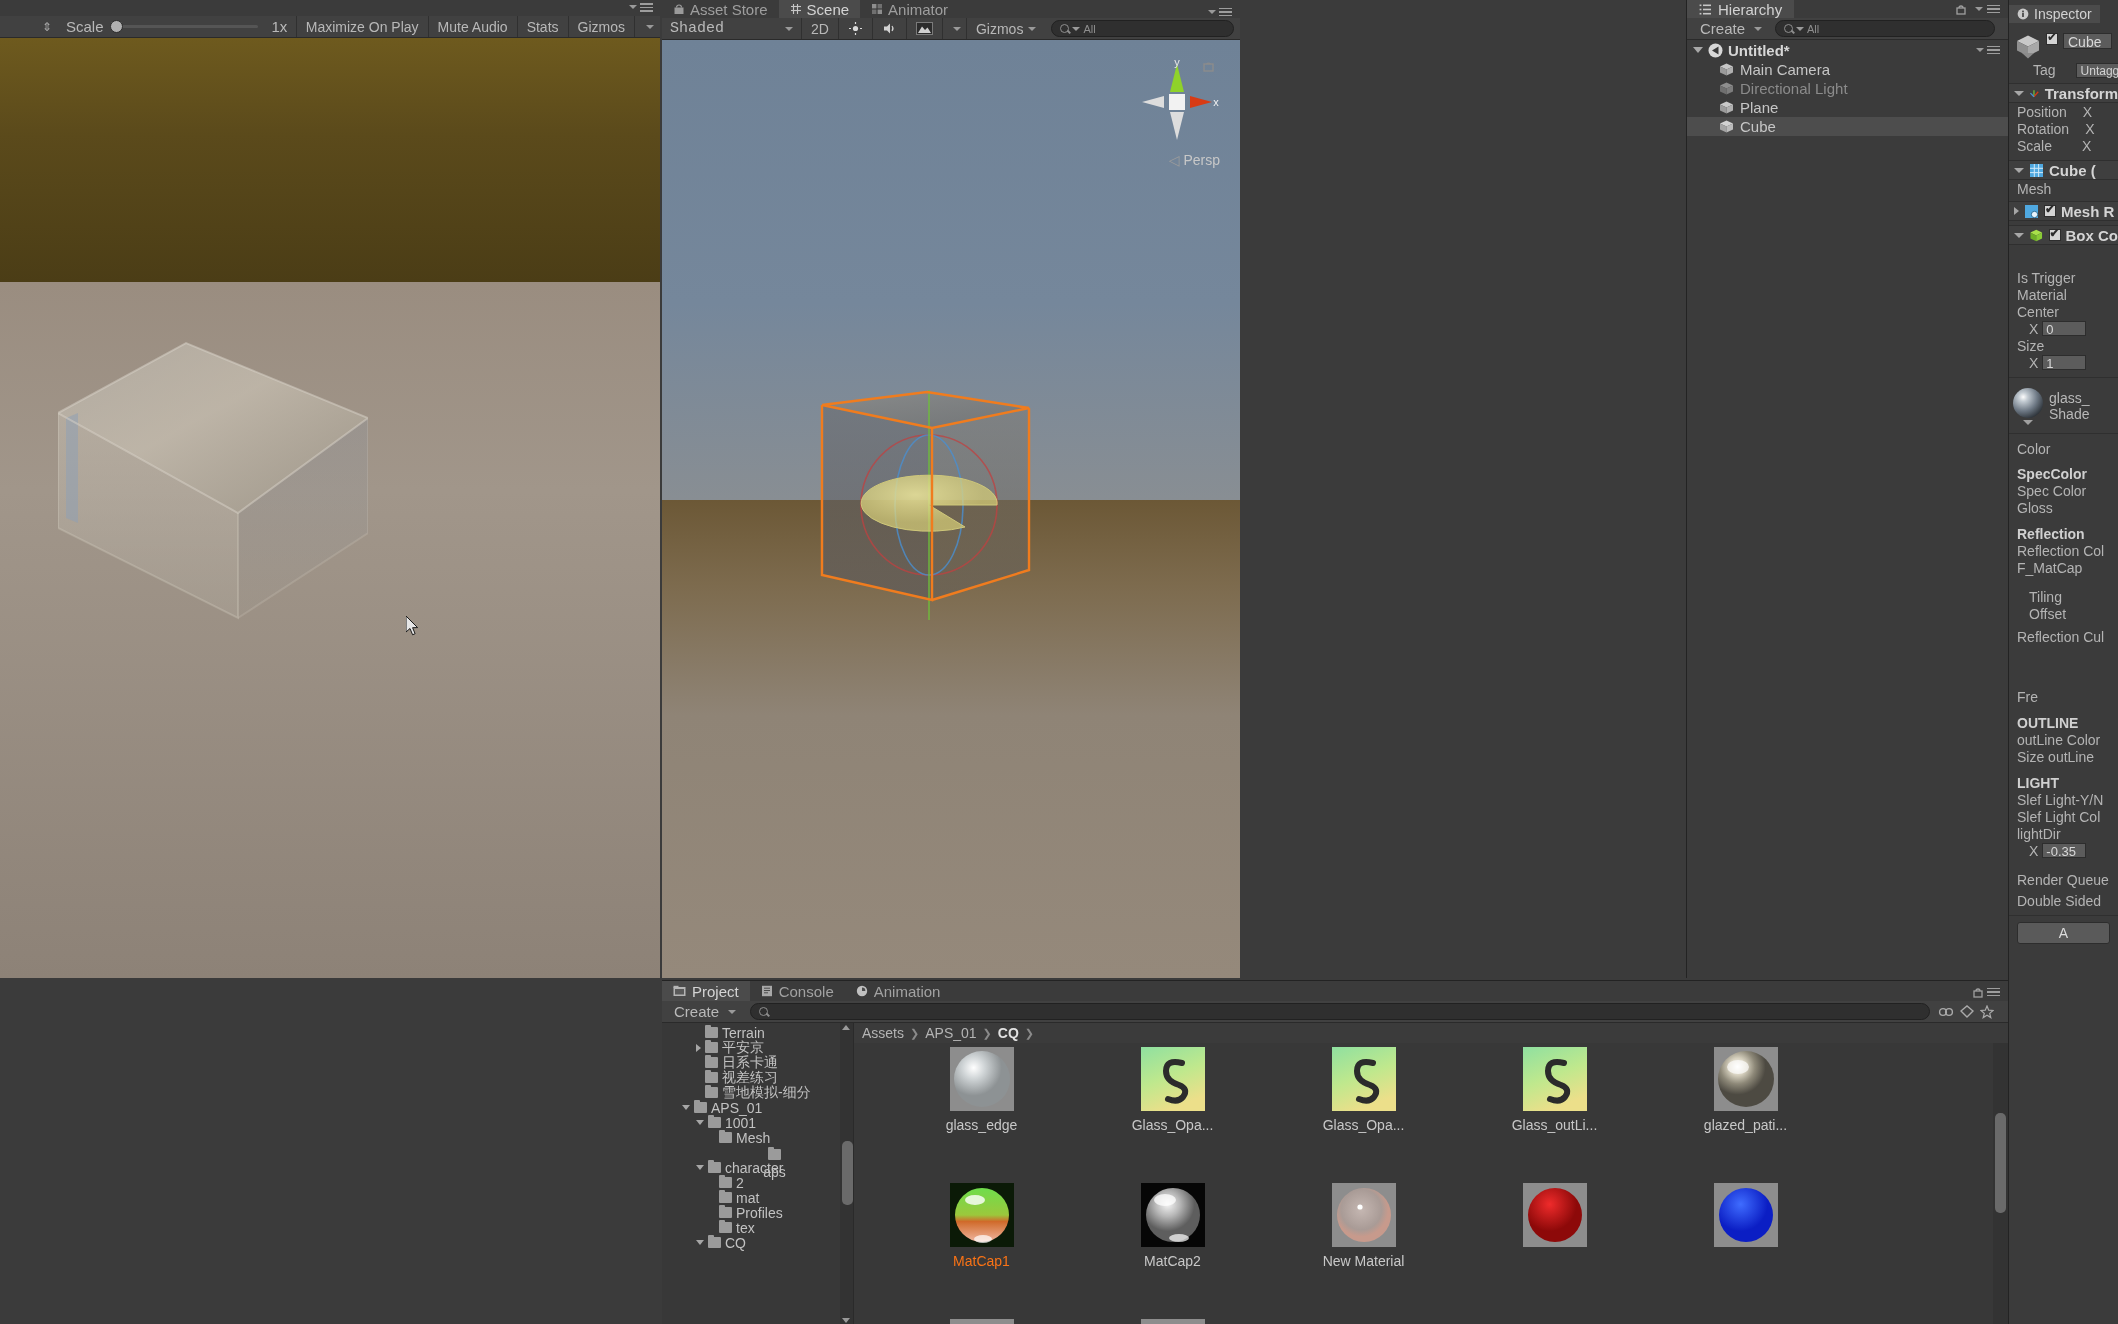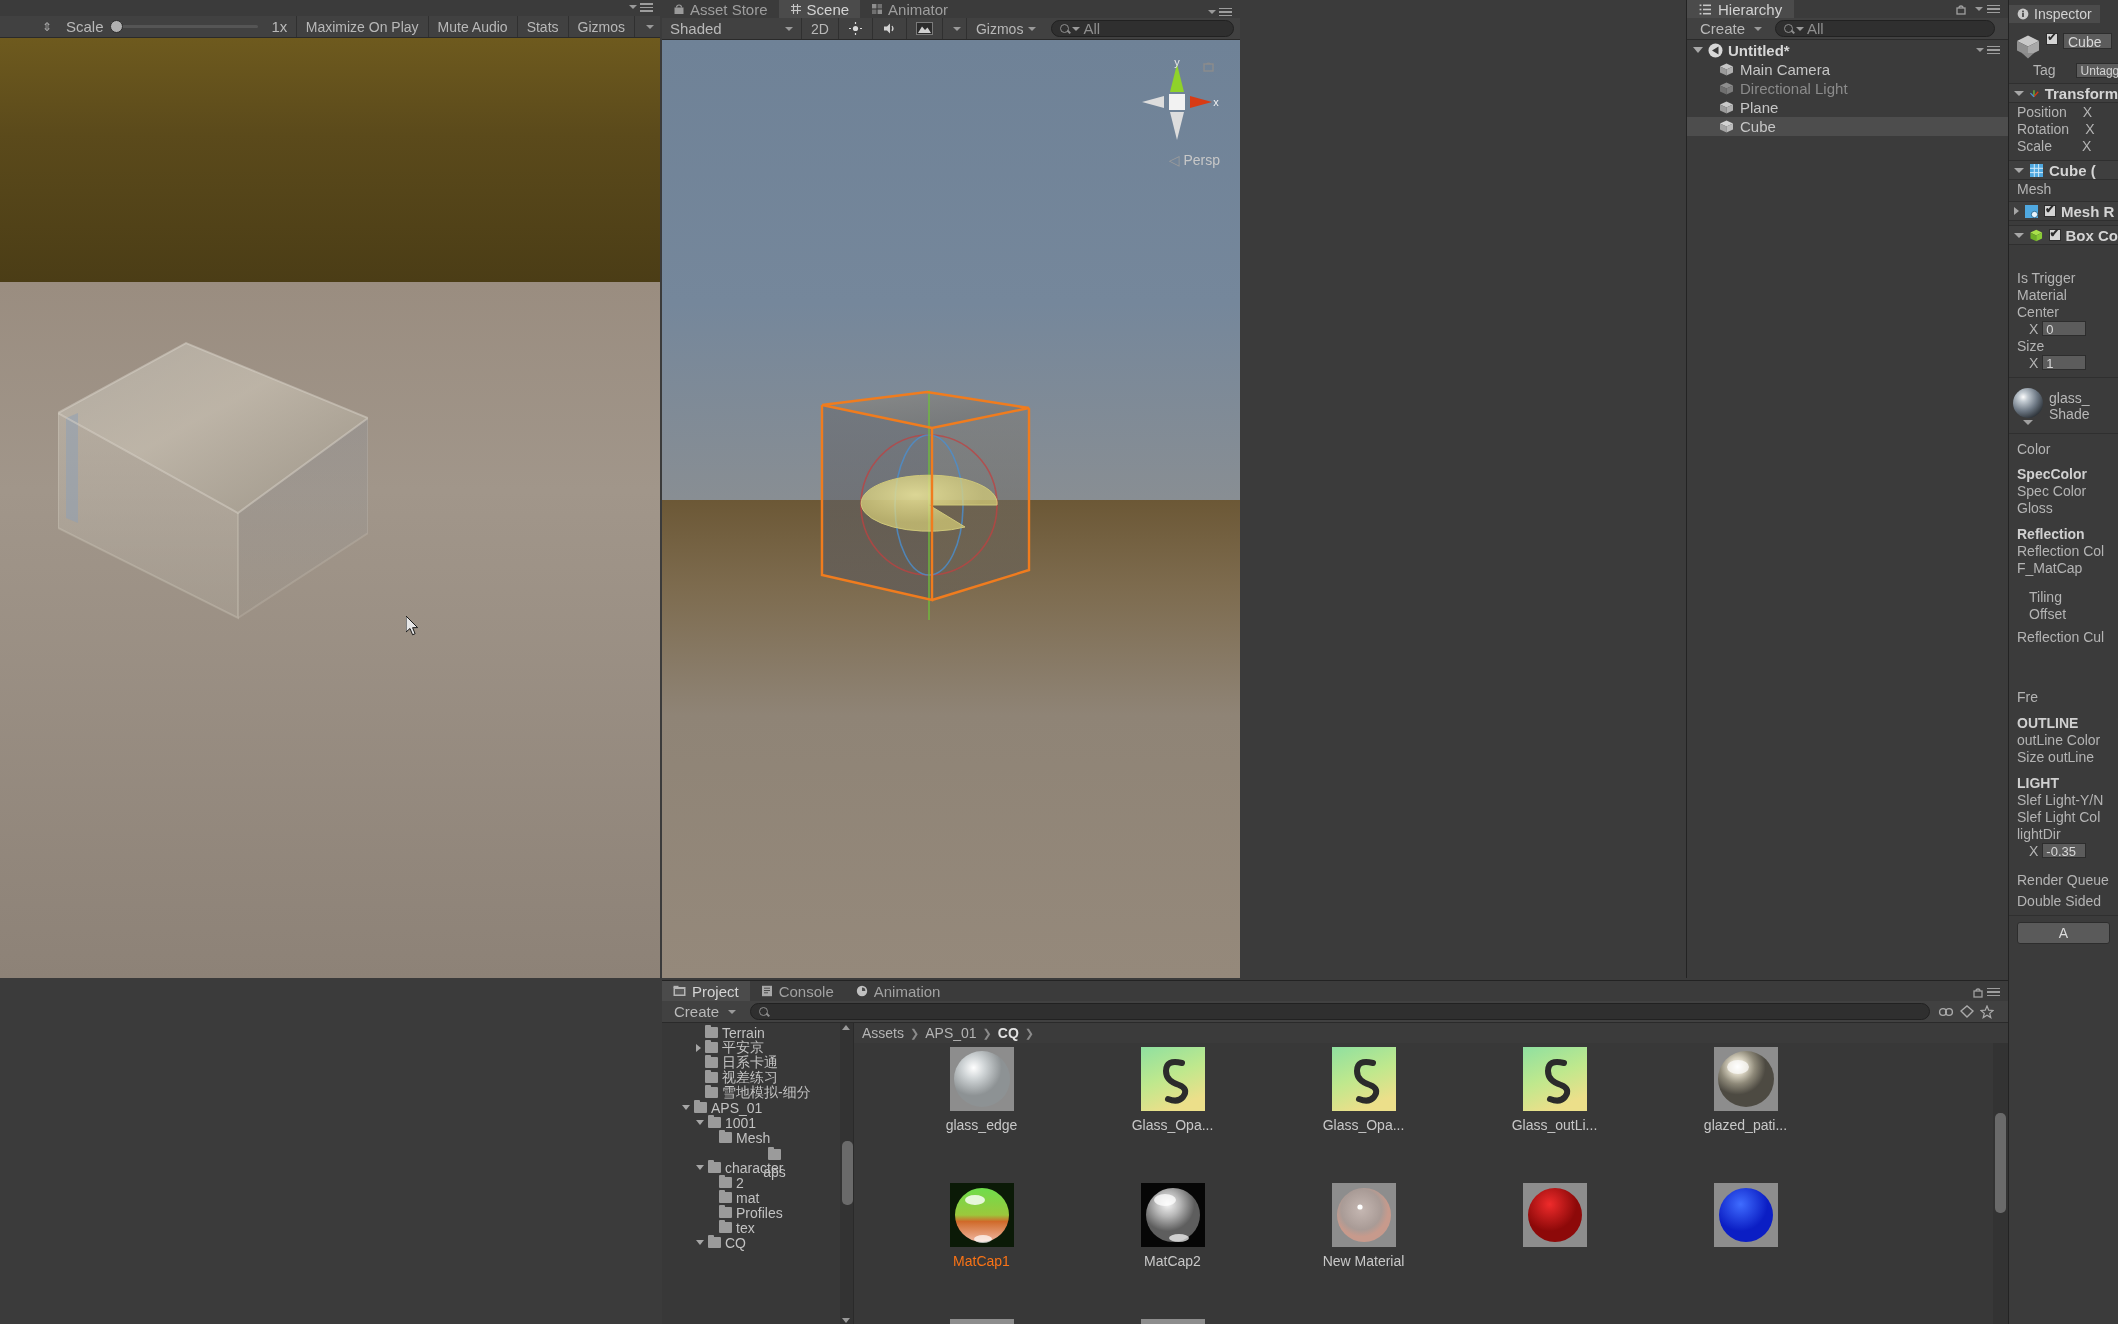--- a/index.html
+++ b/index.html
@@ -21,21 +21,21 @@
     border-left: 1px solid #303030;
     color: #b8b8b8; font-size: 14px;
     white-space: nowrap;
   }
   .caret { width: 0; height: 0; border-left: 4px solid transparent;
     border-right: 4px solid transparent; border-top: 4px solid #9a9a9a;
     margin-left: 5px; display: inline-block; }
   .searchbox {
     height: 17px; border-radius: 9px; background: #2f2f2f;
     border: 1px solid #212121; display: flex; align-items: center;
-    padding: 0 8px; color: #8e8e8e; font-size: 15px; gap: 3px;
+    padding: 0 8px; color: #8e8e8e; font-size: 11px; gap: 3px;
   }
   .mag {
     width: 9px; height: 9px; border: 1.5px solid #8e8e8e;
     border-radius: 50%; position: relative; flex: none;
   }
   .mag::after { content:""; position:absolute; width:4px; height:1.5px;
     background:#8e8e8e; transform: rotate(45deg); right:-3px; bottom:0px; }
   .hamb { display:inline-block; width:13px; }
   .hamb i { display:block; height:1.5px; background:#9d9d9d; margin:2px 0; }
 
@@ -278,21 +278,21 @@
       <div style="display:flex;align-items:center;gap:3px;padding-right:8px;">
         <span class="caret"></span>
         <span class="hamb">
             <i></i>
             <i></i>
             <i></i>
           </span>
       </div>
     </div>
     <div class="scene-toolbar">
-      <div style="width:140px;display:flex;align-items:center;padding:0 8px;justify-content:space-between;">
+      <div style="width:140px;display:flex;align-items:center;padding:0 8px;justify-content:space-between;font-family:Liberation Mono, monospace;">
         <span>Shaded</span>
         <span class="caret"></span>
       </div>
       <div class="tb-btn">2D</div>
       <div class="tb-btn">
         <svg width="15" height="15" viewBox="0 0 15 15">
           <circle cx="7.5" cy="7.5" r="2.6" fill="#d9d9d9"></circle>
           <g stroke="#d9d9d9" stroke-width="1.2">
             <line x1="7.5" y1="1" x2="7.5" y2="3"></line>
               <line x1="7.5" y1="12" x2="7.5" y2="14"></line>

